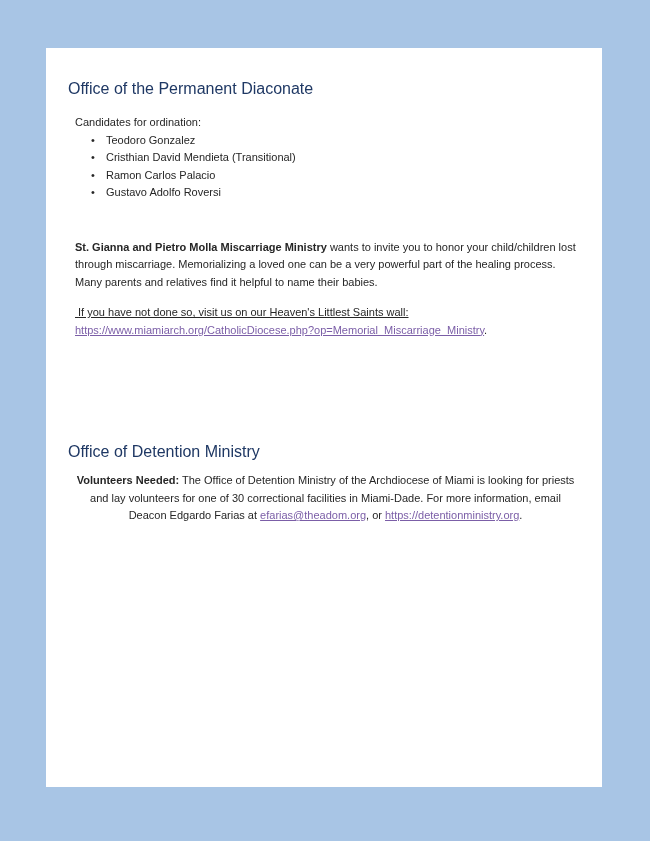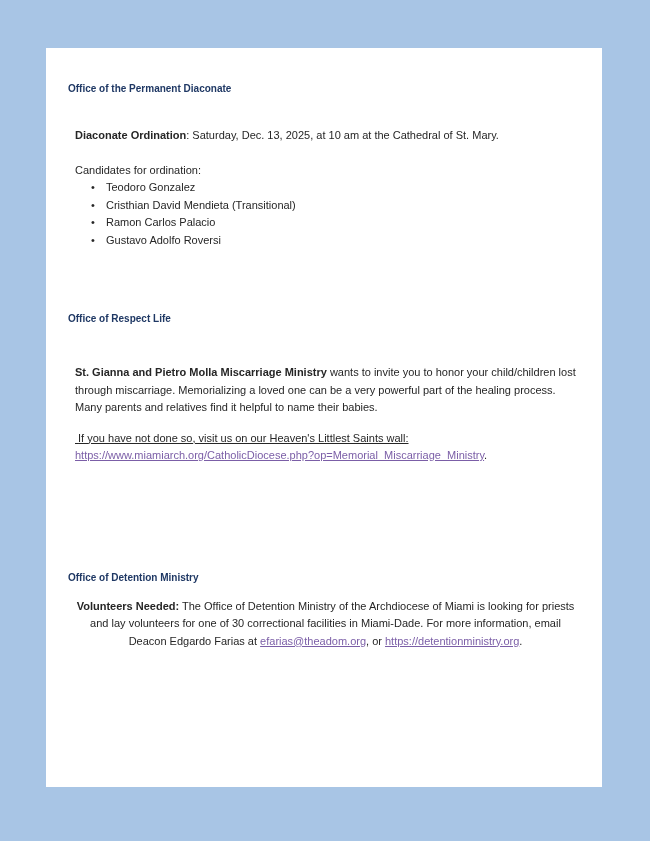--- a/index.html
+++ b/index.html
@@ -18,22 +18,22 @@
     position: absolute;
     left: 46px;
     top: 48px;
     width: 556px;
     height: 739px;
     background: #ffffff;
     box-sizing: border-box;
     padding: 33px 26px 0 22px;
   }
   .section-heading {
-    font-size: 10px;
-    font-weight: bold;
+    font-size: 16px;
+    font-weight: normal;
     color: #1f3864;
     line-height: 16px;
     margin: 0;
   }
   .body-text {
     font-size: 11px;
     color: #262626;
     line-height: 17.5px;
     margin: 0 0 0 7px;
   }
@@ -75,32 +75,30 @@
   .p-pastors      { margin-top: 34px; }
   .p-volunteers   { margin-top: 12px; text-align: center; }
 </style>
 </head>
 <body>
 
 <div class="card">
 
   <h2 class="section-heading">Office of the Permanent Diaconate</h2>
 
-  <p class="body-text p-ordination"><span class="bold">Diaconate Ordination</span><span>: Saturday, Dec. 13, 2025, at 10 am at the Cathedral of St. Mary.</span></p>
 
   <p class="body-text p-candidates">Candidates for ordination:</p>
 
   <ul class="candidates-list">
     <li>Teodoro Gonzalez</li>
     <li>Cristhian David Mendieta (Transitional)</li>
     <li>Ramon Carlos Palacio</li>
     <li>Gustavo Adolfo Roversi</li>
   </ul>
 
-  <h2 class="section-heading h-respect">Office of Respect Life</h2>
 
   <p class="body-text p-miscarriage"><span class="bold">St. Gianna and Pietro Molla Miscarriage Ministry</span><span> wants to invite you to honor your child/children lost through miscarriage. Memorializing a loved one can be a very powerful part of the healing process. Many parents and relatives find it helpful to name their babies.</span></p>
 
   <p class="body-text p-wall"><span class="pre-space"> If you have not done so, visit us on our Heaven's Littlest Saints wall:</span><br>
     <a href="#" class="doc-link">https://www.miamiarch.org/CatholicDiocese.php?op=Memorial_Miscarriage_Ministry</a><span>.</span></p>
 
   <h2 class="section-heading h-detention">Office of Detention Ministry</h2>
 
 
   <p class="body-text p-volunteers"><span class="bold">Volunteers Needed:</span><span> The Office of Detention Ministry of the Archdiocese of Miami is looking for priests and lay volunteers for one of 30 correctional facilities in Miami-Dade. For more information, email Deacon Edgardo Farias at </span><a href="#" class="doc-link">efarias@theadom.org</a><span>, or </span><a href="#" class="doc-link">https://detentionministry.org</a><span>.</span></p>

